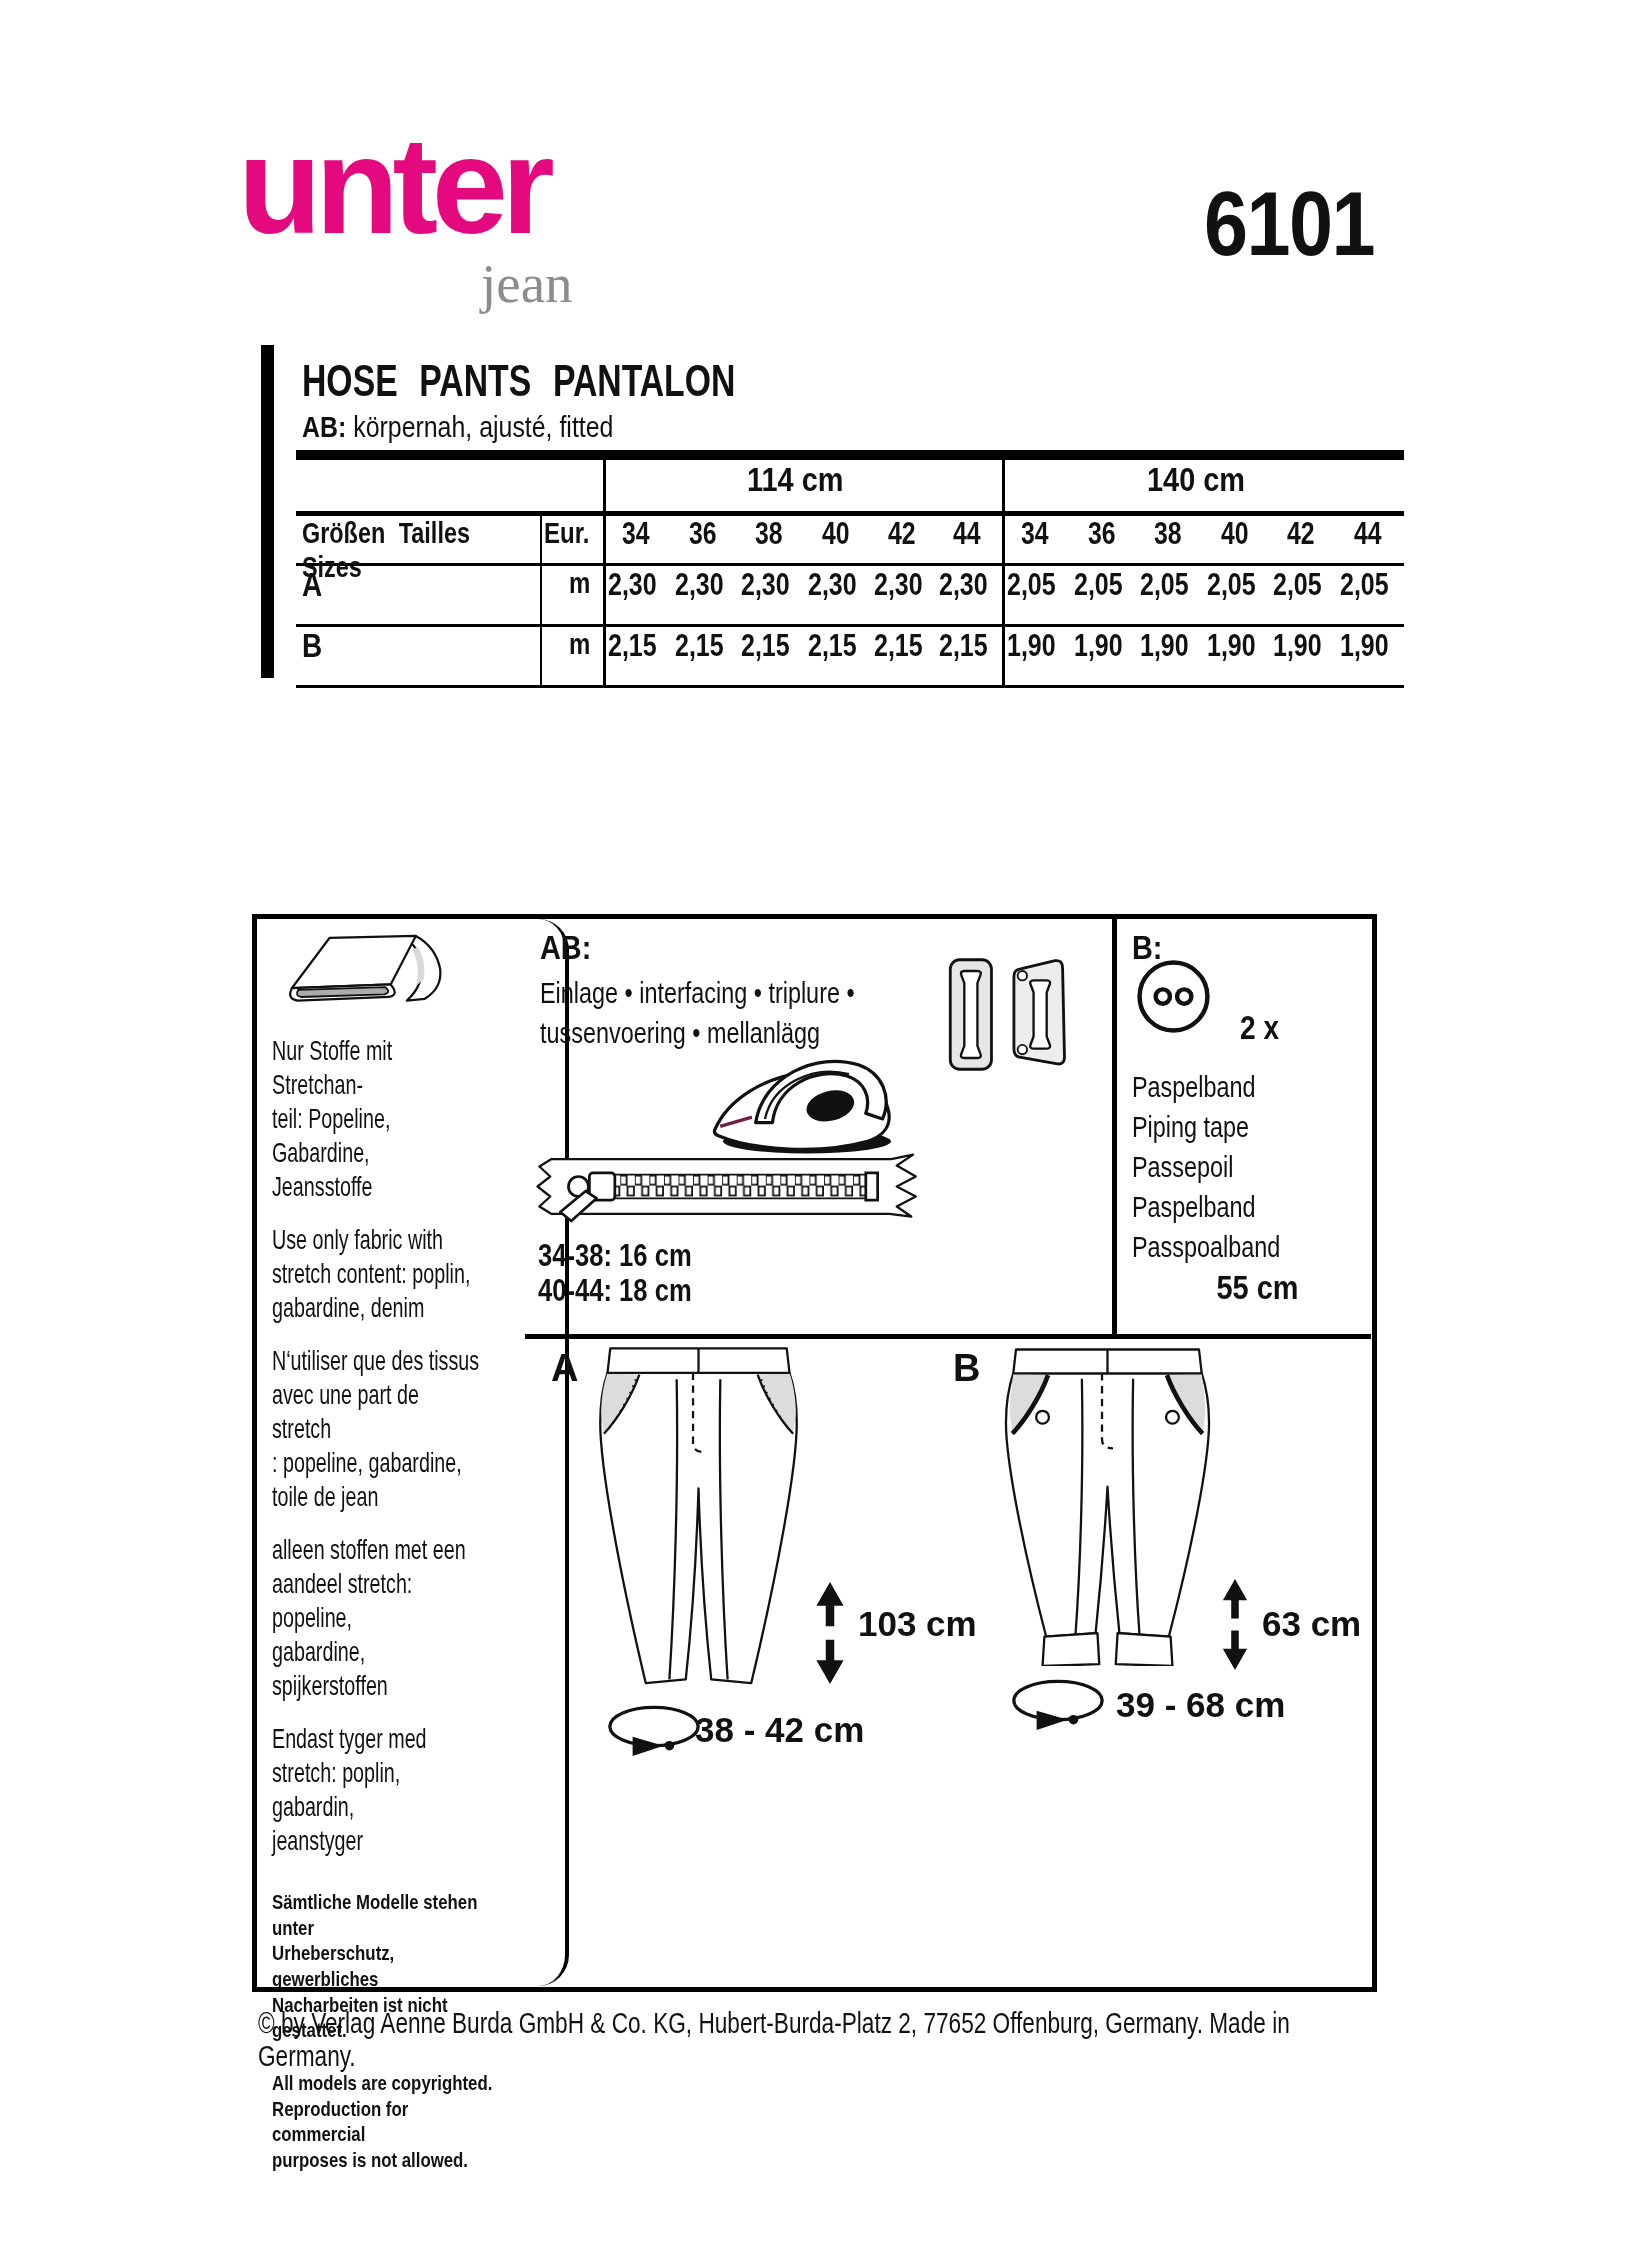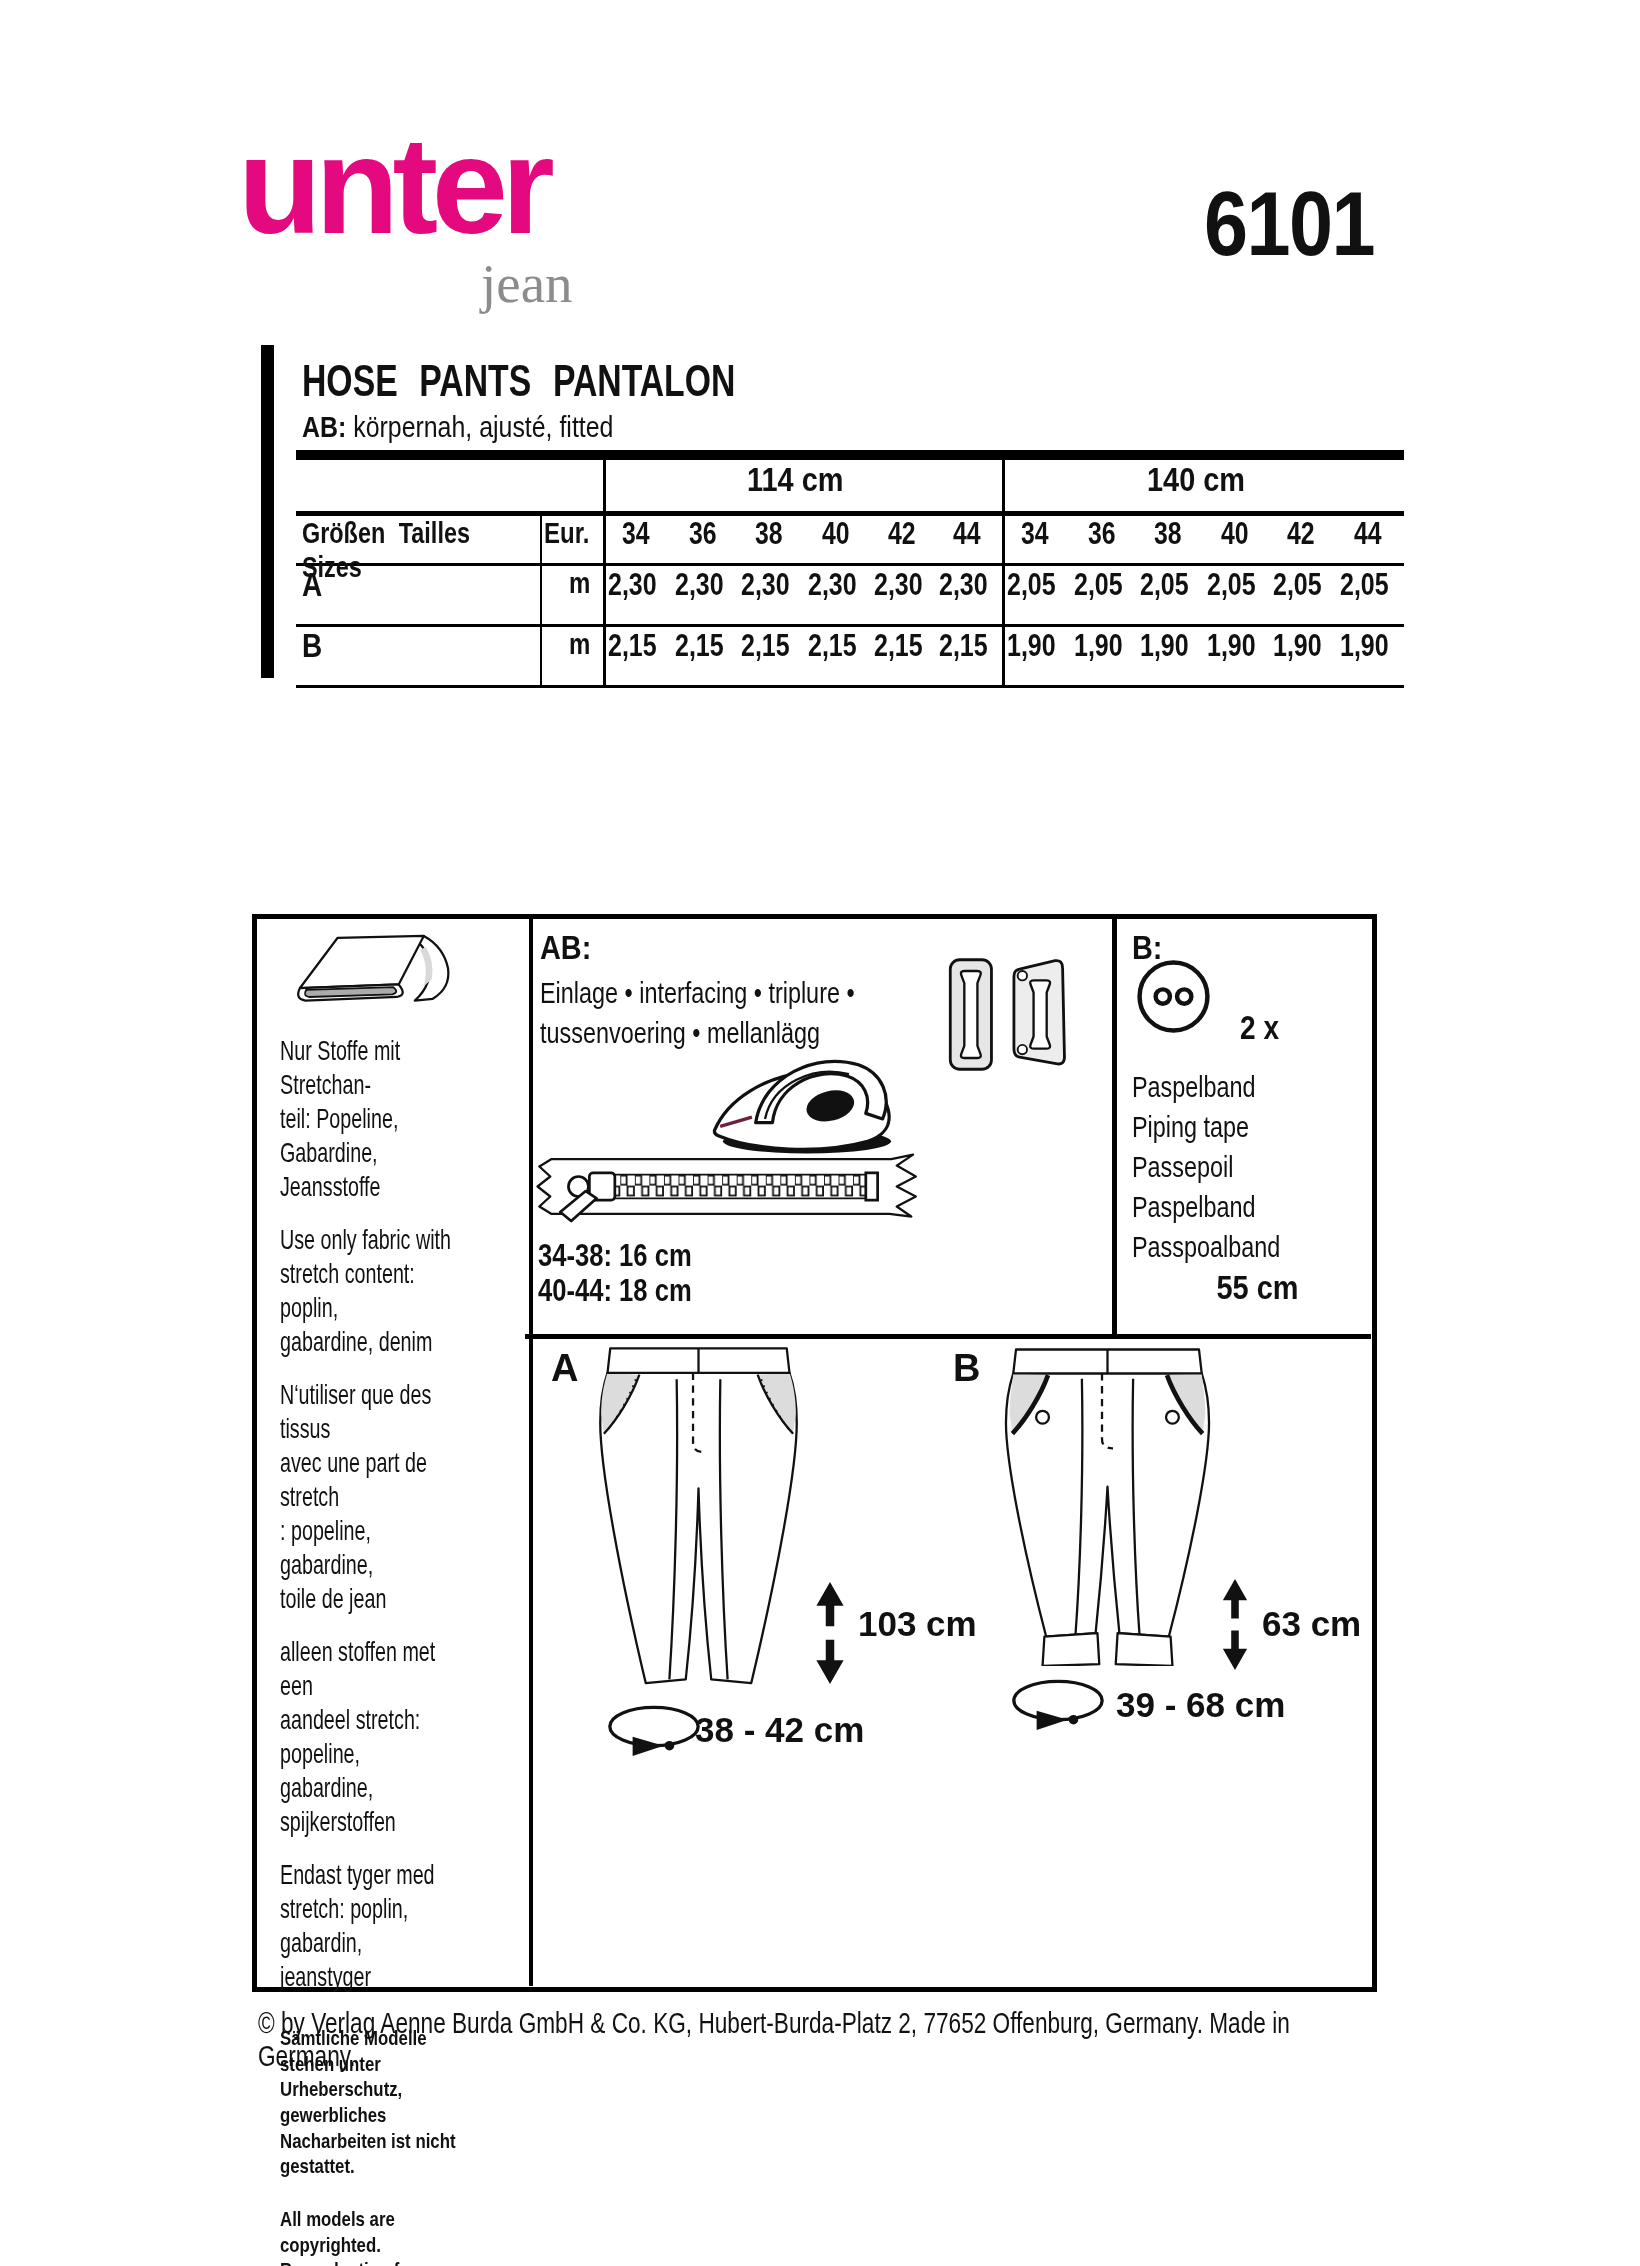--- a/index.html
+++ b/index.html
@@ -43,22 +43,22 @@
   .bdr3{border-right:2.7px solid #000;}
   .bdr4{border-right:3.7px solid #000;}
   .fs-group{font-size:34px;}
   .fs-size{font-size:31px;}
   .fs-val{font-size:32px;}
   .fs-lab{font-size:30px;}
   .ws10 .cond{word-spacing:9.1px;}
 
   
   #main-box{left:252px;top:914px;width:1125px;height:1078px;border:5.5px solid #000;box-sizing:border-box;}
-  #left-col{left:8px;top:0;width:268px;height:1067px;border-right:4.6px solid #000;box-sizing:border-box;
-            padding:9.1px 5.5px 0 14.6px;}
+  #left-col{left:0;top:0;width:312px;height:1067px;border-right:4.6px solid #000;box-sizing:border-box;
+            padding:9.1px 5.5px 0 14.6px;border-radius:31px;}
   .fab-note{font-size:27.4px;line-height:34px;margin:0 0 19px 0;}
   .fab-note .cond{transform:scaleX(.72);transform-origin:0 0;}
   .legal-note{font-size:21px;line-height:25.6px;font-weight:bold;margin:0 0 27.4px 0;}
   .legal-note .cond{transform-origin:0 0;}
   #right-divider{left:855px;top:0;width:4.6px;height:415px;background:#000;}
   #h-divider{left:268px;top:415px;width:846px;height:4.6px;background:#000;}
 
   #ab-label{left:283px;top:9.1px;font-size:34px;font-weight:bold;}
   #int-line1{left:283px;top:57px;font-size:30px;}
   #int-line2{left:283px;top:97px;font-size:30px;}

